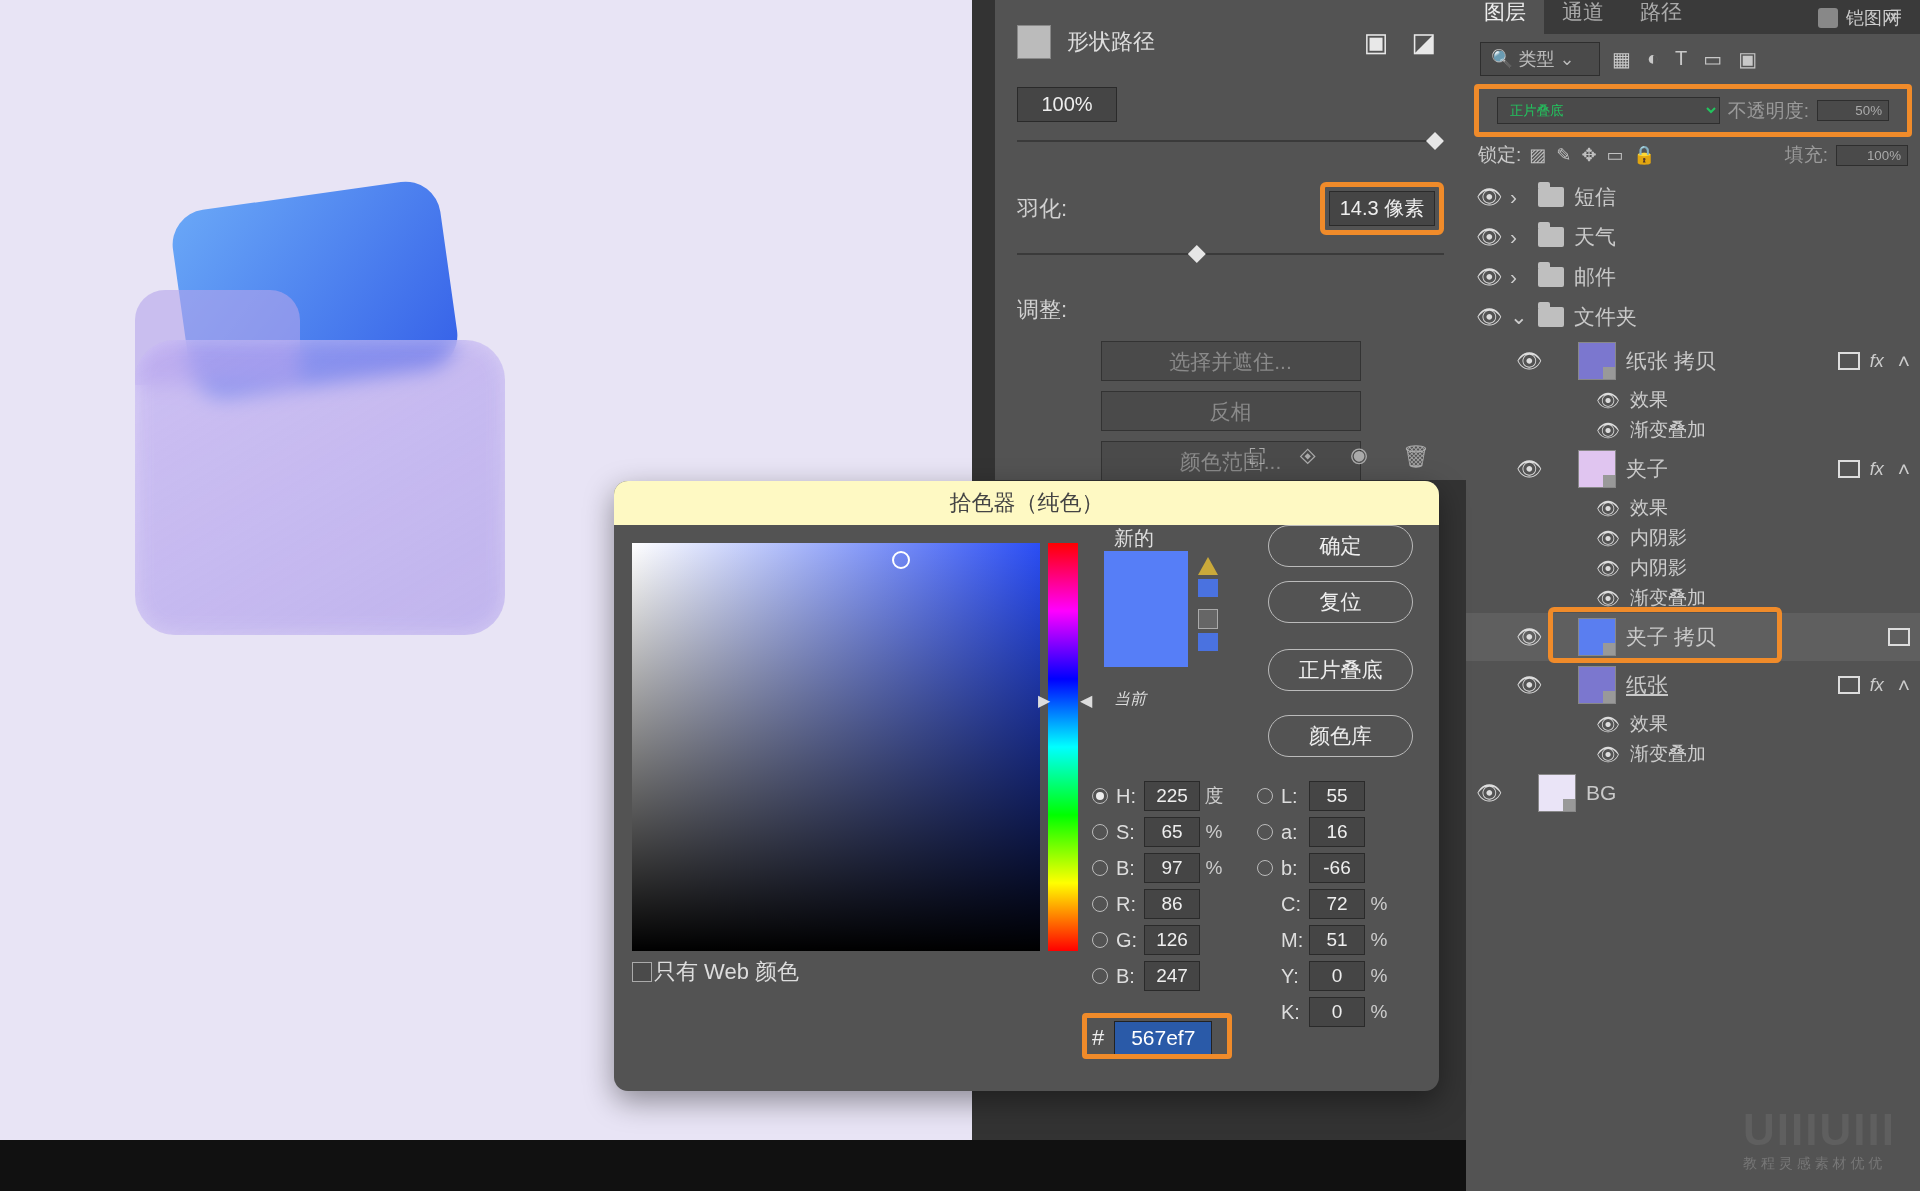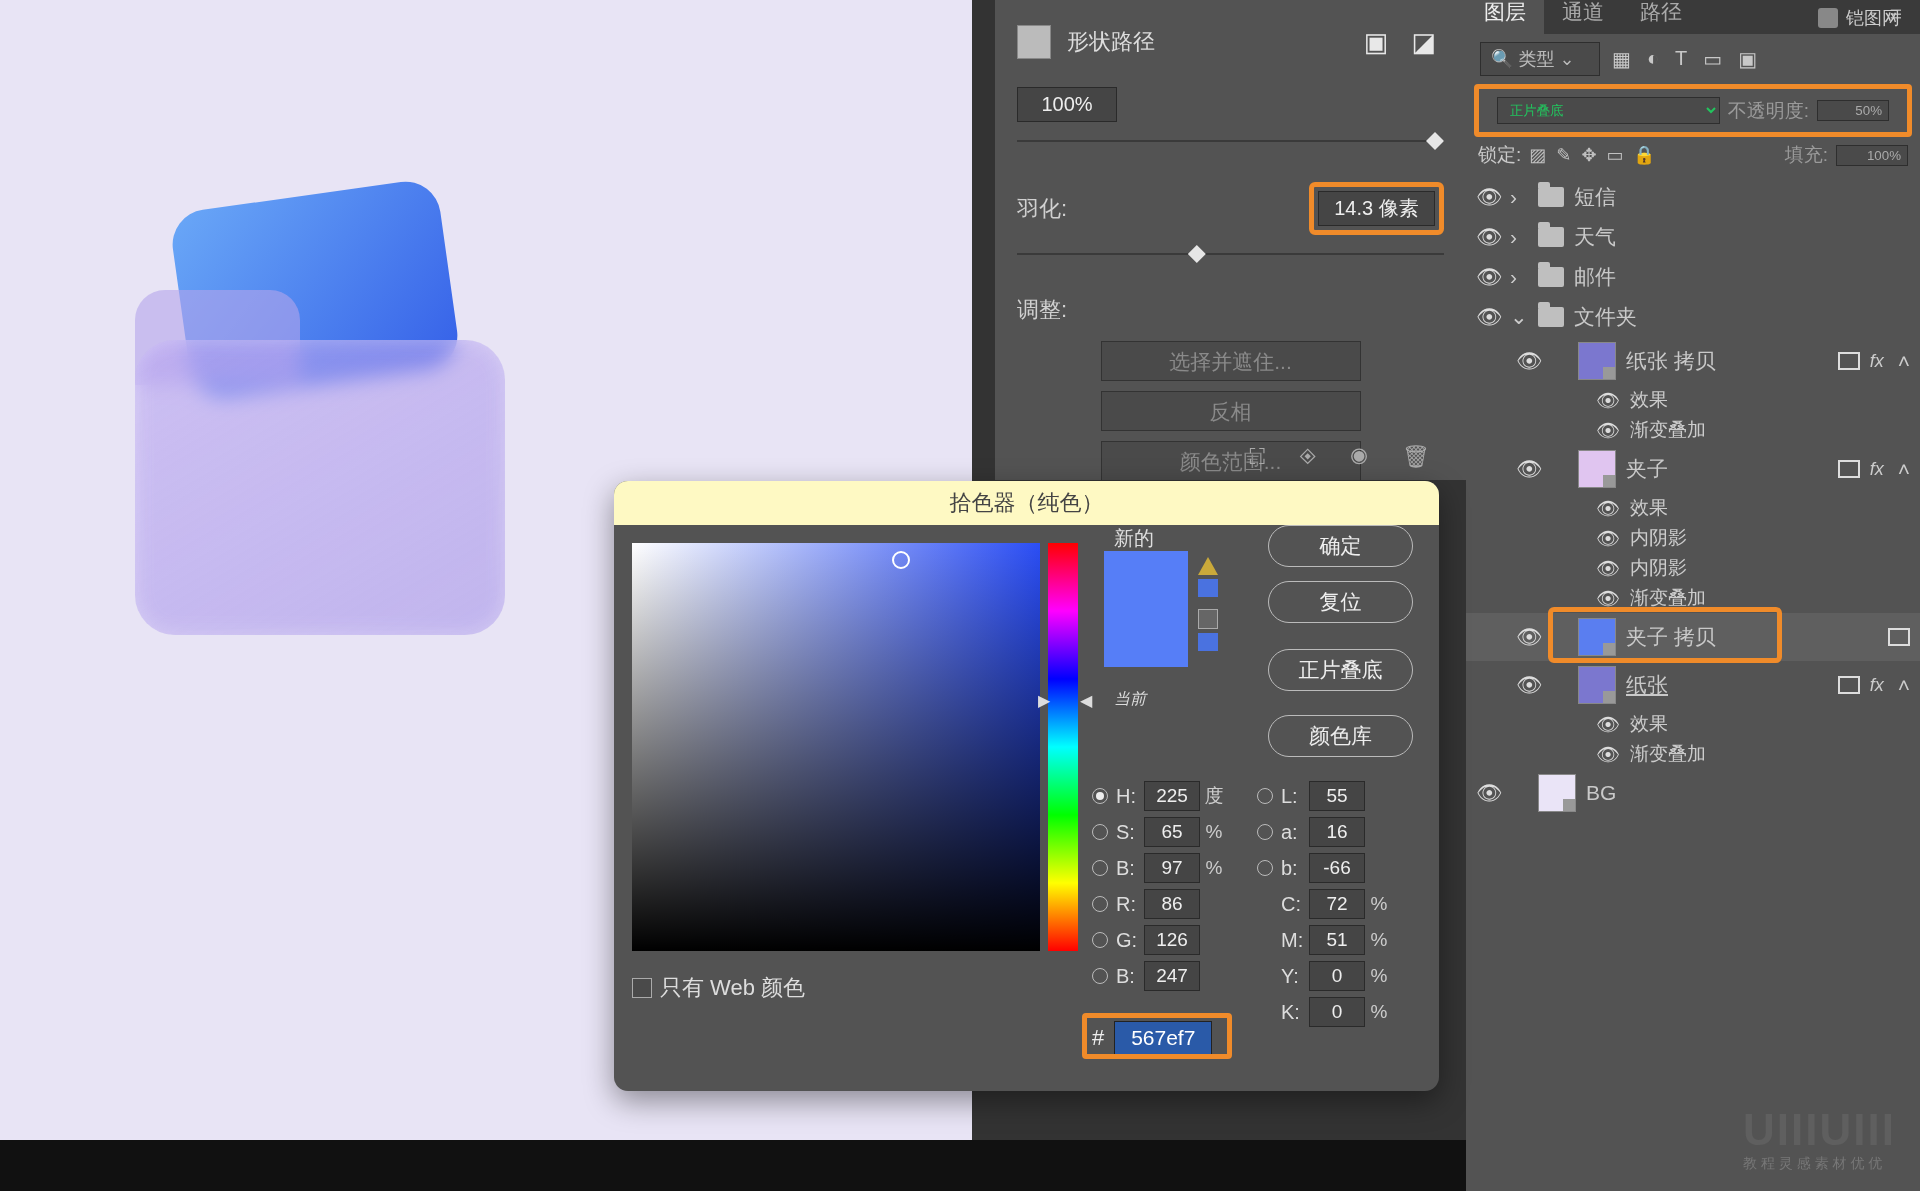--- a/index.html
+++ b/index.html
@@ -97,21 +97,21 @@
 .radio.sel::after { content:""; display:block; width:8px; height:8px; border-radius:50%; background:#eee; margin:3px; }
 .cf-label { width:28px; color:#ddd; font-size:20px; }
 .cf-input { width:56px; height:30px; background:#454545; border:1px solid #2a2a2a; color:#eee; text-align:center; font-size:19px; }
 .cf-unit { width:28px; text-align:center; color:#ccc; font-size:19px; }
 
 .hex-row { position:absolute; left:478px; top:540px; display:flex; align-items:center; gap:10px; }
 .hex-hash { font-size:22px; color:#eee; }
 .hex-input { width:98px; height:34px; background:#2a5aa8; border:1px solid #222; color:#fff; text-align:center; font-size:21px; }
 .hex-hl { position:absolute; border:5px solid #f08b2a; border-radius:4px; }
 
-.webonly { position:absolute; left:18px; top:492px; display:flex; align-items:center; gap:8px; font-size:22px; color:#ddd; }
+.webonly { position:absolute; left:18px; top:476px; display:flex; align-items:center; gap:2px; font-size:22px; color:#ddd; }
 .checkbox { width:20px; height:20px; border:1px solid #aaa; background:#4a4a4a; }
 
 .watermark { position:absolute; right:24px; bottom:18px; color:#777; font-size:14px; }
 .watermark .big { font-size:44px; letter-spacing:2px; font-weight:700; color:#5f5f5f; }
 .top-wm { position:absolute; right:20px; top:6px; color:#ccc; font-size:18px; display:flex; align-items:center; gap:8px;margin-left:16px; }
 .top-wm .ico { width:20px; height:20px; background:#888; border-radius:3px; }
 </style>
 </head>
 <body>
 
@@ -134,21 +134,21 @@
     <input class="props-input" value="100%" style="">
   </div>
   <div class="props-slider">
     <div class="track"></div>
       <div class="thumb" style="left:calc(100% - 18px);"></div>
   </div>
 
   <div class="props-row">
     <label>羽化:</label>
     <span class="highlight-box" style="padding:4px;">
-      <input class="props-input" style="width: 117px;" value="14.3 像素">
+      <input class="props-input" style="width: 106px;" value="14.3 像素">
     </span>
   </div>
   <div class="props-slider">
     <div class="track"></div>
       <div class="thumb" style="left:40%;"></div>
   </div>
 
   <div class="props-row">
       <label>调整:</label>
     </div>

